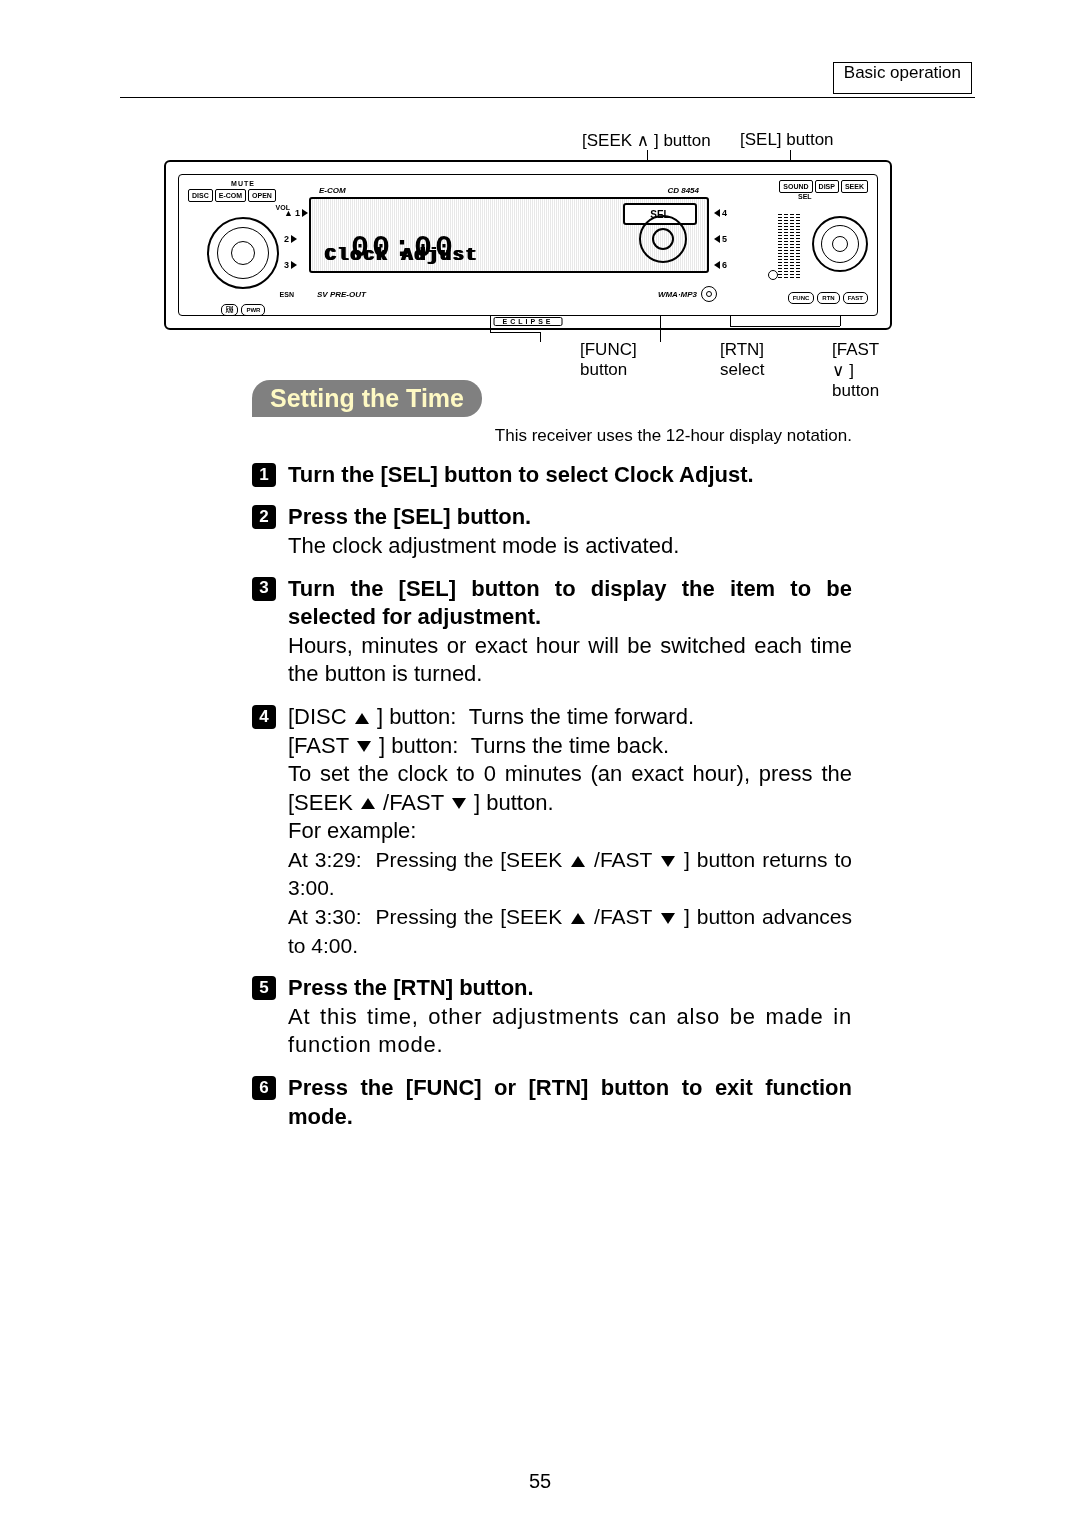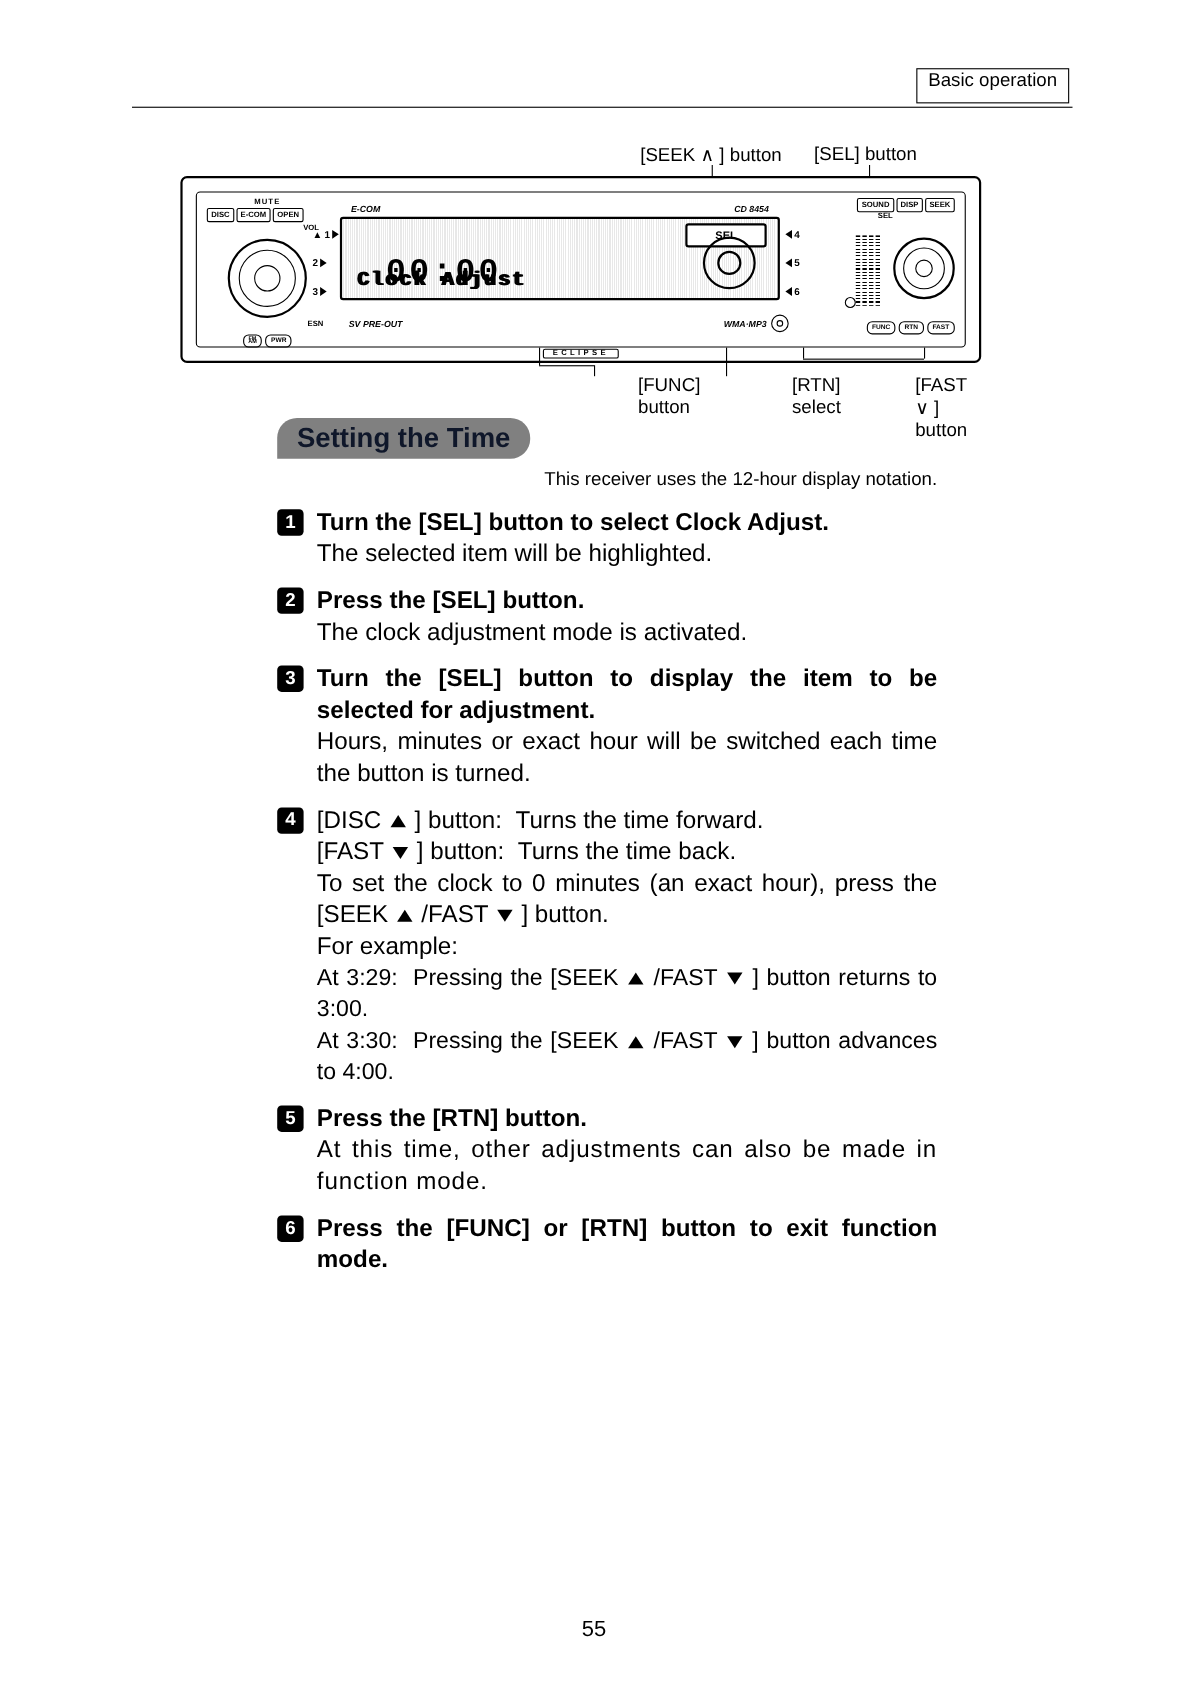--- a/index.html
+++ b/index.html
@@ -356,21 +356,21 @@
   
   .content {
     position: absolute;
     top: 380px;
     left: 252px;
     width: 600px;
   }
   .pill-heading {
     display: inline-block;
     background: #808080;
-    color: #0f172a;
+    color: #fef9c3;
     font-size: 25px;
     font-weight: bold;
     padding: 4px 18px;
     border-radius: 18px 18px 18px 0;
   }
   .body-text {
     font-size: 17px;
     line-height: 1.28;
     margin-top: 8px;
     text-align: right;
@@ -586,21 +586,20 @@
   </div>
 
   <div class="content">
     <div class="pill-heading">Setting the Time</div>
     <div class="body-text">This receiver uses the 12-hour display notation.</div>
 
     <ol class="steps">
       <li>
         <span class="step-num">1</span>
         <span class="step-head">Turn the [SEL] button to select Clock Adjust.</span>
-        <span class="step-body">The selected item will be highlighted.</span>
       </li>
       <li>
         <span class="step-num">2</span>
         <span class="step-head">Press the [SEL] button.</span>
         <span class="step-body">The clock adjustment mode is activated.</span>
       </li>
       <li>
         <span class="step-num">3</span>
         <span class="step-head">Turn the [SEL] button to display the item to be selected for adjustment.</span>
         <span class="step-body">Hours, minutes or exact hour will be switched each time the button is turned.</span>

